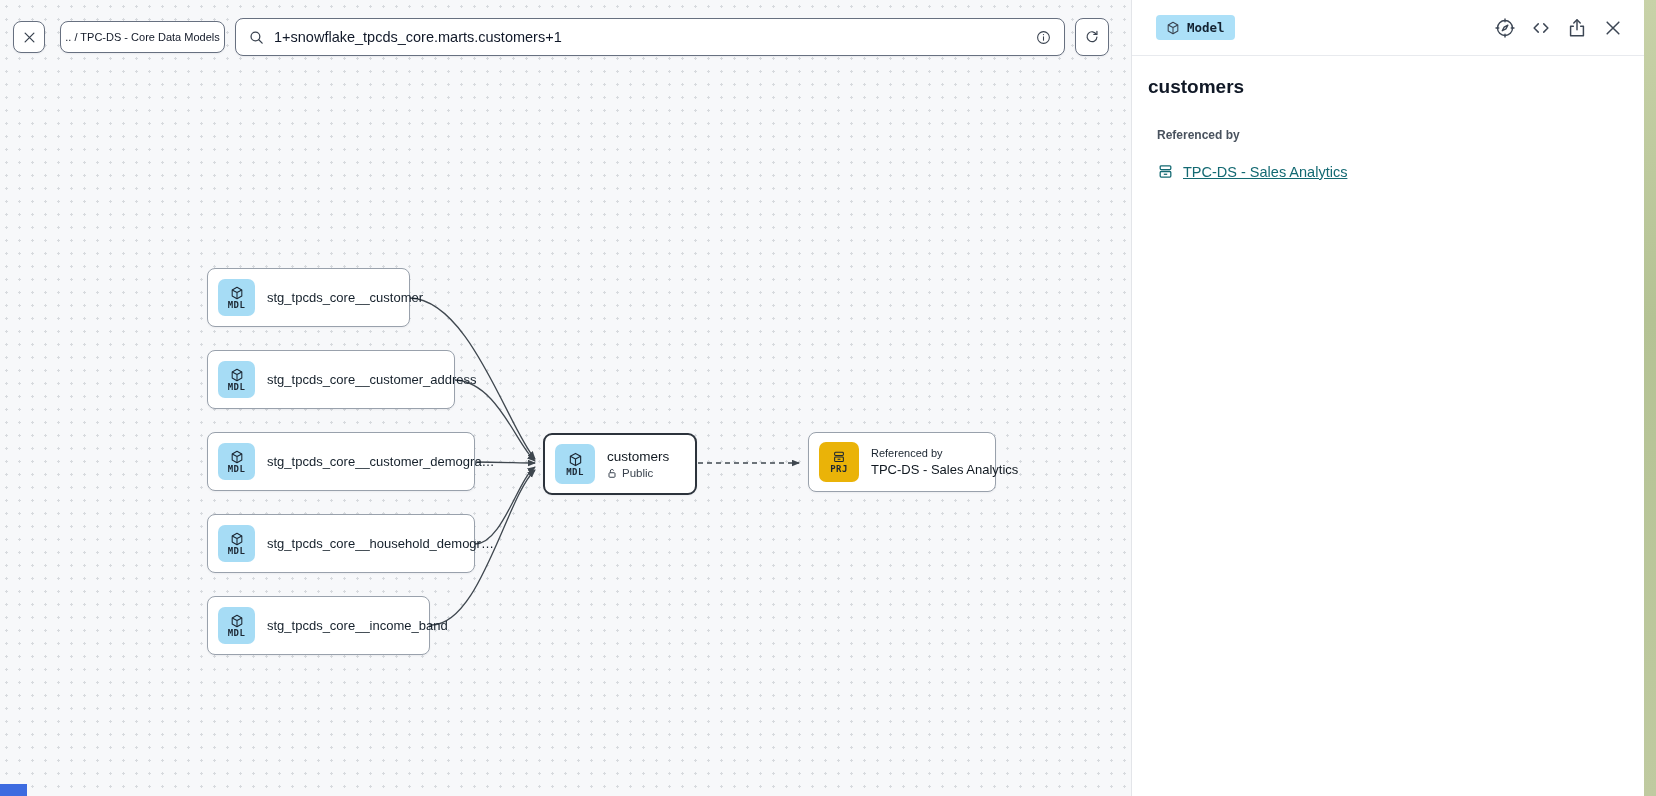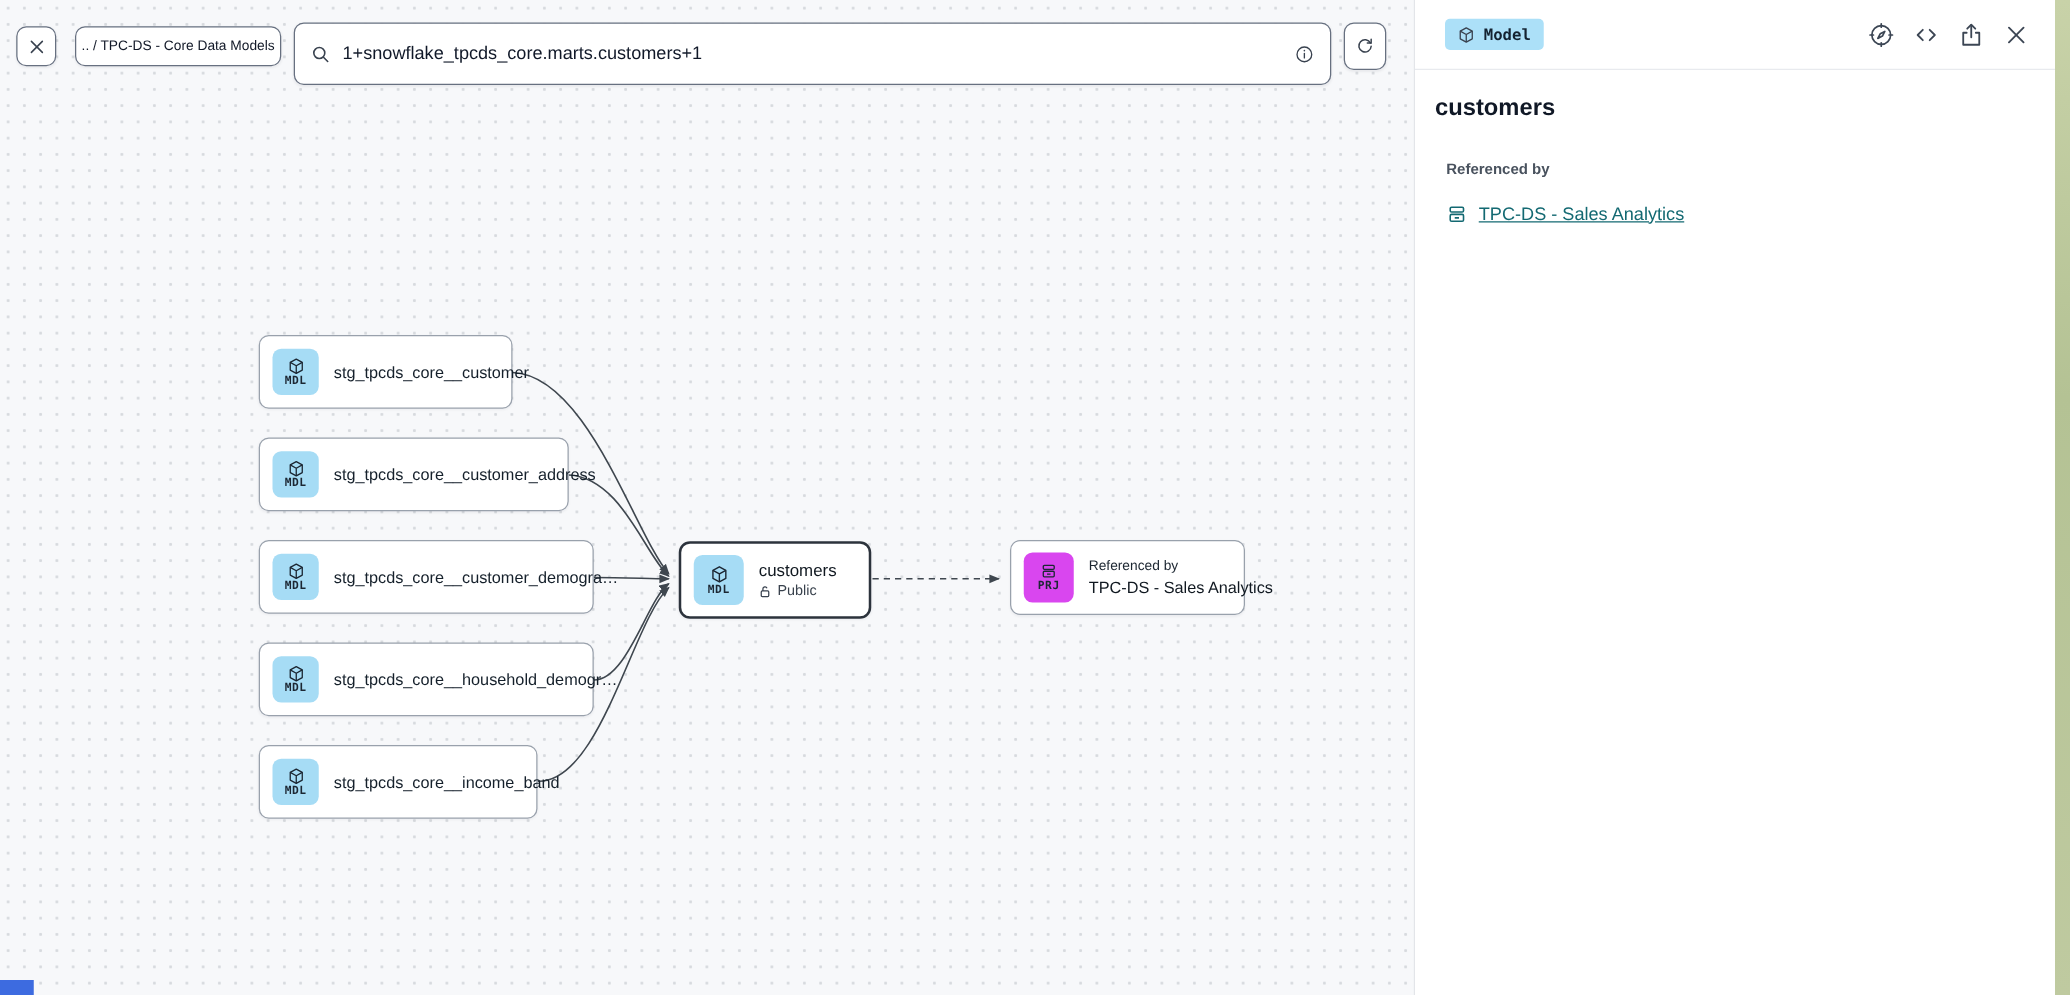--- a/index.html
+++ b/index.html
@@ -21,21 +21,21 @@
     display: flex; align-items: center; gap: 12px; padding: 0 14px 0 10px;
     box-shadow: 0 1px 2px rgba(16,24,40,.05); cursor: pointer;
   }
   .node-label { font-size: 13px; color: #15202b; white-space: nowrap; }
   .tile {
     flex: 0 0 auto; width: 37px; height: 37px; border-radius: 7px;
     display: flex; flex-direction: column; align-items: center; justify-content: center;
     gap: 1px; color: #1c2733;
   }
   .tile-mdl { background: #a6dcf5; }
-  .tile-prj { background: #d946ef; }
+  .tile-prj { background: #eab308; }
   .tile-code { font-family: "DejaVu Sans Mono", monospace; font-size: 9px; font-weight: bold; letter-spacing: .4px; line-height: 1; }
 
   .node-selected { border: 2px solid #2c333c; border-radius: 9px; }
   .node-selected .tile { width: 40px; height: 40px; }
   .sel-text { display: flex; flex-direction: column; gap: 3px; }
   .sel-title { font-size: 13.5px; color: #101820; }
   .sel-vis { display: flex; gap: 5px; font-size: 11.5px; color: #39424d; }
 
   .ref-text { display: flex; flex-direction: column; gap: 3px; }
   .ref-eyebrow { font-size: 11px; color: #1b2530; }
@@ -44,21 +44,21 @@
   .minimap-chip { position: absolute; left: 0; top: 784px; width: 27px; height: 12px; background: #3d6be0; }
 
   
   .tool-box {
     position: absolute; background: #fff; border: 1px solid #677080; border-radius: 8px;
     display: flex; align-items: center; box-shadow: 0 1px 2px rgba(16,24,40,.06);
   }
   .btn-close-canvas { left: 13px; top: 21px; width: 32px; height: 32px; justify-content: center; cursor: pointer; }
   .breadcrumb-box { left: 60px; top: 21px; width: 165px; height: 32px; justify-content: center; cursor: pointer; }
   .breadcrumb-box span { font-size: 11px; color: #111827; white-space: nowrap; }
-  .search-box { left: 235px; top: 18px; width: 830px; height: 50px; padding: 0 12px; gap: 9px; }
+  .search-box { left: 235px; top: 18px; width: 830px; height: 38px; padding: 0 12px; gap: 9px; }
   .search-box input {
     flex: 1; border: none; outline: none; background: transparent;
     font-family: "Liberation Sans", "DejaVu Sans", sans-serif; font-size: 14.5px; color: #101828;
   }
   .btn-refresh { left: 1075px; top: 18px; width: 34px; height: 38px; justify-content: center; cursor: pointer; }
   .icon { display: inline-flex; align-items: center; justify-content: center; color: #39424f; }
   .icon svg { display: block; }
 
   
   .panel {

